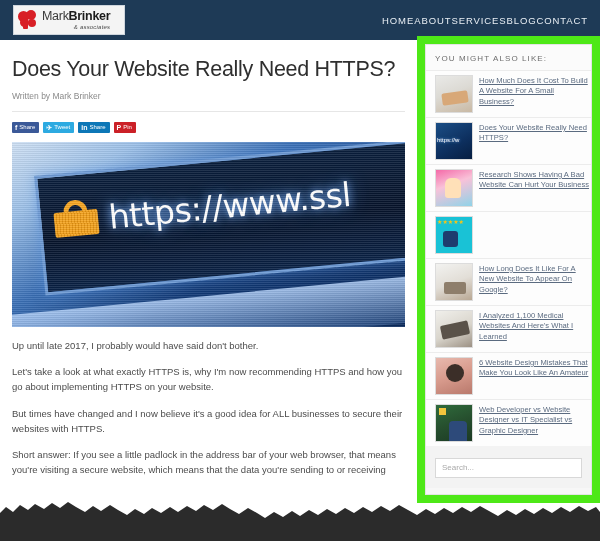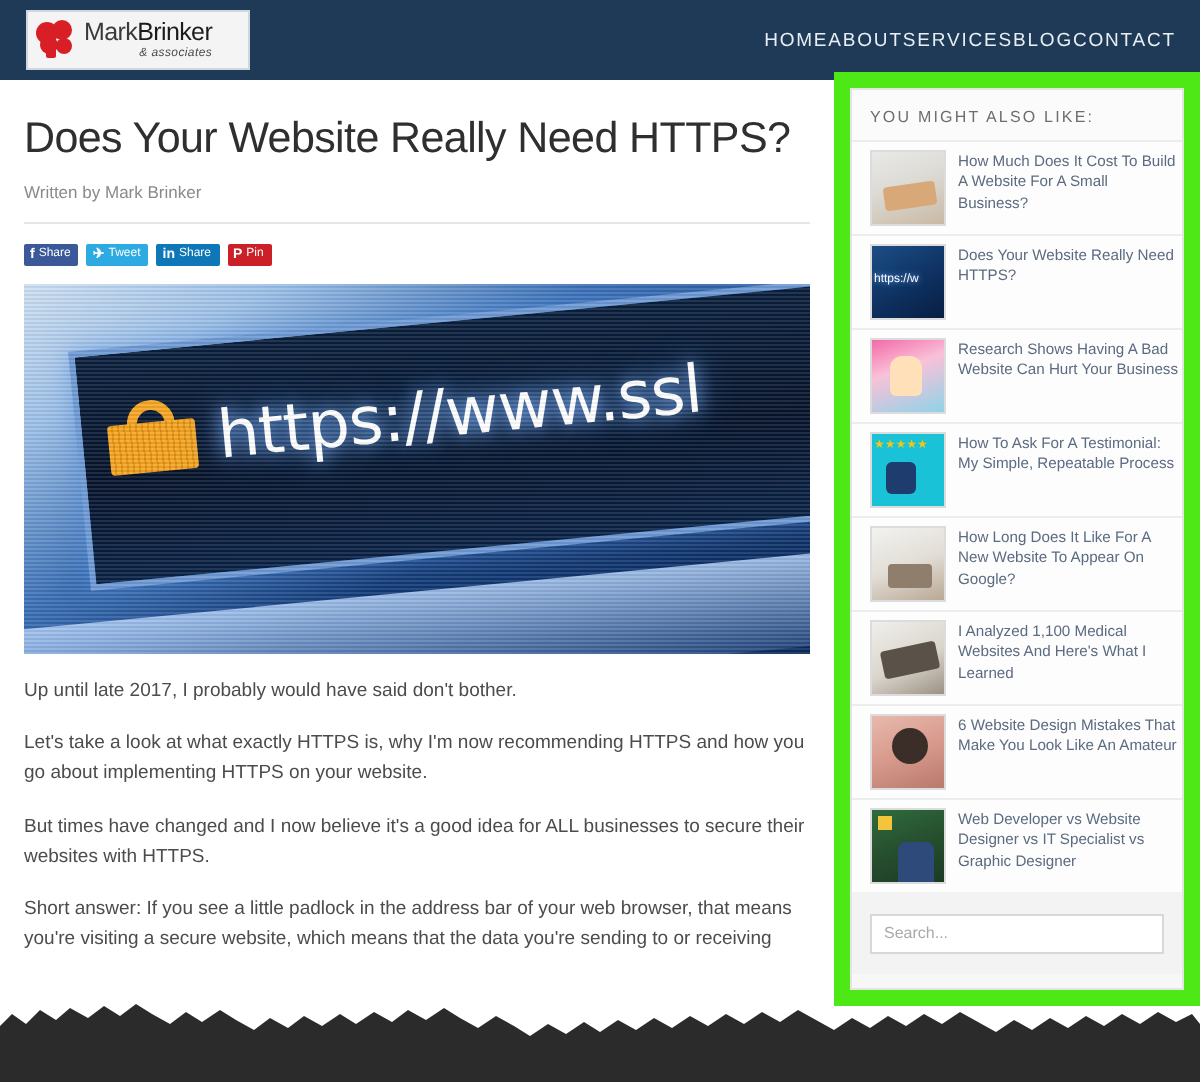--- a/index.html
+++ b/index.html
@@ -25,21 +25,21 @@
   .logo-mark i {
     position: absolute; background: #d81f26; border-radius: 50%;
   }
   .logo-mark i.a { width: 11px; height: 11px; left: 0; top: 1px; }
   .logo-mark i.b { width: 10px; height: 10px; left: 8px; top: 0px; }
   .logo-mark i.c { width: 9px;  height: 9px;  left: 2px; top: 8px; }
   .logo-mark i.d { width: 8px;  height: 8px;  left: 10px; top: 9px; }
   .logo-mark i.e { width: 5px; height: 7px; left: 5px; top: 12px; border-radius: 1px; }
   .logo-text { margin-left: 4px; line-height: 1; }
   .logo-name { font-size: 12.5px; color: #3a3a3a; letter-spacing: -0.3px; white-space: nowrap; }
-  .logo-name b { color: #1b1b1b; font-weight: normal; }
+  .logo-name b { color: #1b1b1b; font-weight: bold; }
   .logo-sub {
     font-size: 6px; color: #4a4a4a; text-align: right;
     font-style: italic; letter-spacing: 0.2px; margin-top: 1px;
   }
   .main-nav {
     position: absolute; right: 12px; top: 0; height: 40px;
     display: flex; align-items: center; 
   }
   .nav-link {
     color: #e8eef4; font-size: 9.5px; letter-spacing: 0.9px;
@@ -155,21 +155,21 @@
     display: flex; gap: 6px; padding: 4px 0 4px 9px;
     border-top: 1px solid #ececec; align-items: flex-start;
   }
   .thumb {
     flex: 0 0 38px; width: 38px; height: 38px;
     border: 1px solid #dcdcdc; position: relative; overflow: hidden;
   }
   .rel-title {
     font-size: 7.6px; line-height: 1.35; color: #5b6b80;
     white-space: normal; overflow: hidden;
-    width: 125px; padding-top: 1px;
+    width: 125px; padding-top: 1px; text-decoration: underline;
   }
   .search-wrap { padding: 10px 9px 10px 9px; background: #f3f3f3; }
   .search-input {
     width: 100%; height: 20px; border: 1px solid #d8d8d8; background: #fff;
     font-size: 8px; color: #9a9a9a; padding: 0 6px;
     font-family: "Liberation Sans", sans-serif;
   }
   .search-input::placeholder { color: #a9a9a9; }
 
   
@@ -291,21 +291,20 @@
       <div class="related-item">
         <div class="thumb t2"></div>
         <div class="rel-title">Does Your Website Really Need HTTPS?</div>
       </div>
       <div class="related-item">
         <div class="thumb t3"></div>
         <div class="rel-title">Research Shows Having A Bad Website Can Hurt Your Business</div>
       </div>
       <div class="related-item">
         <div class="thumb t4"></div>
-        <div class="rel-title">How To Ask For A Testimonial: My Simple, Repeatable Process</div>
       </div>
       <div class="related-item">
         <div class="thumb t5"></div>
         <div class="rel-title">How Long Does It Like For A New Website To Appear On Google?</div>
       </div>
       <div class="related-item">
         <div class="thumb t6"></div>
         <div class="rel-title">I Analyzed 1,100 Medical Websites And Here's What I Learned</div>
       </div>
       <div class="related-item">

